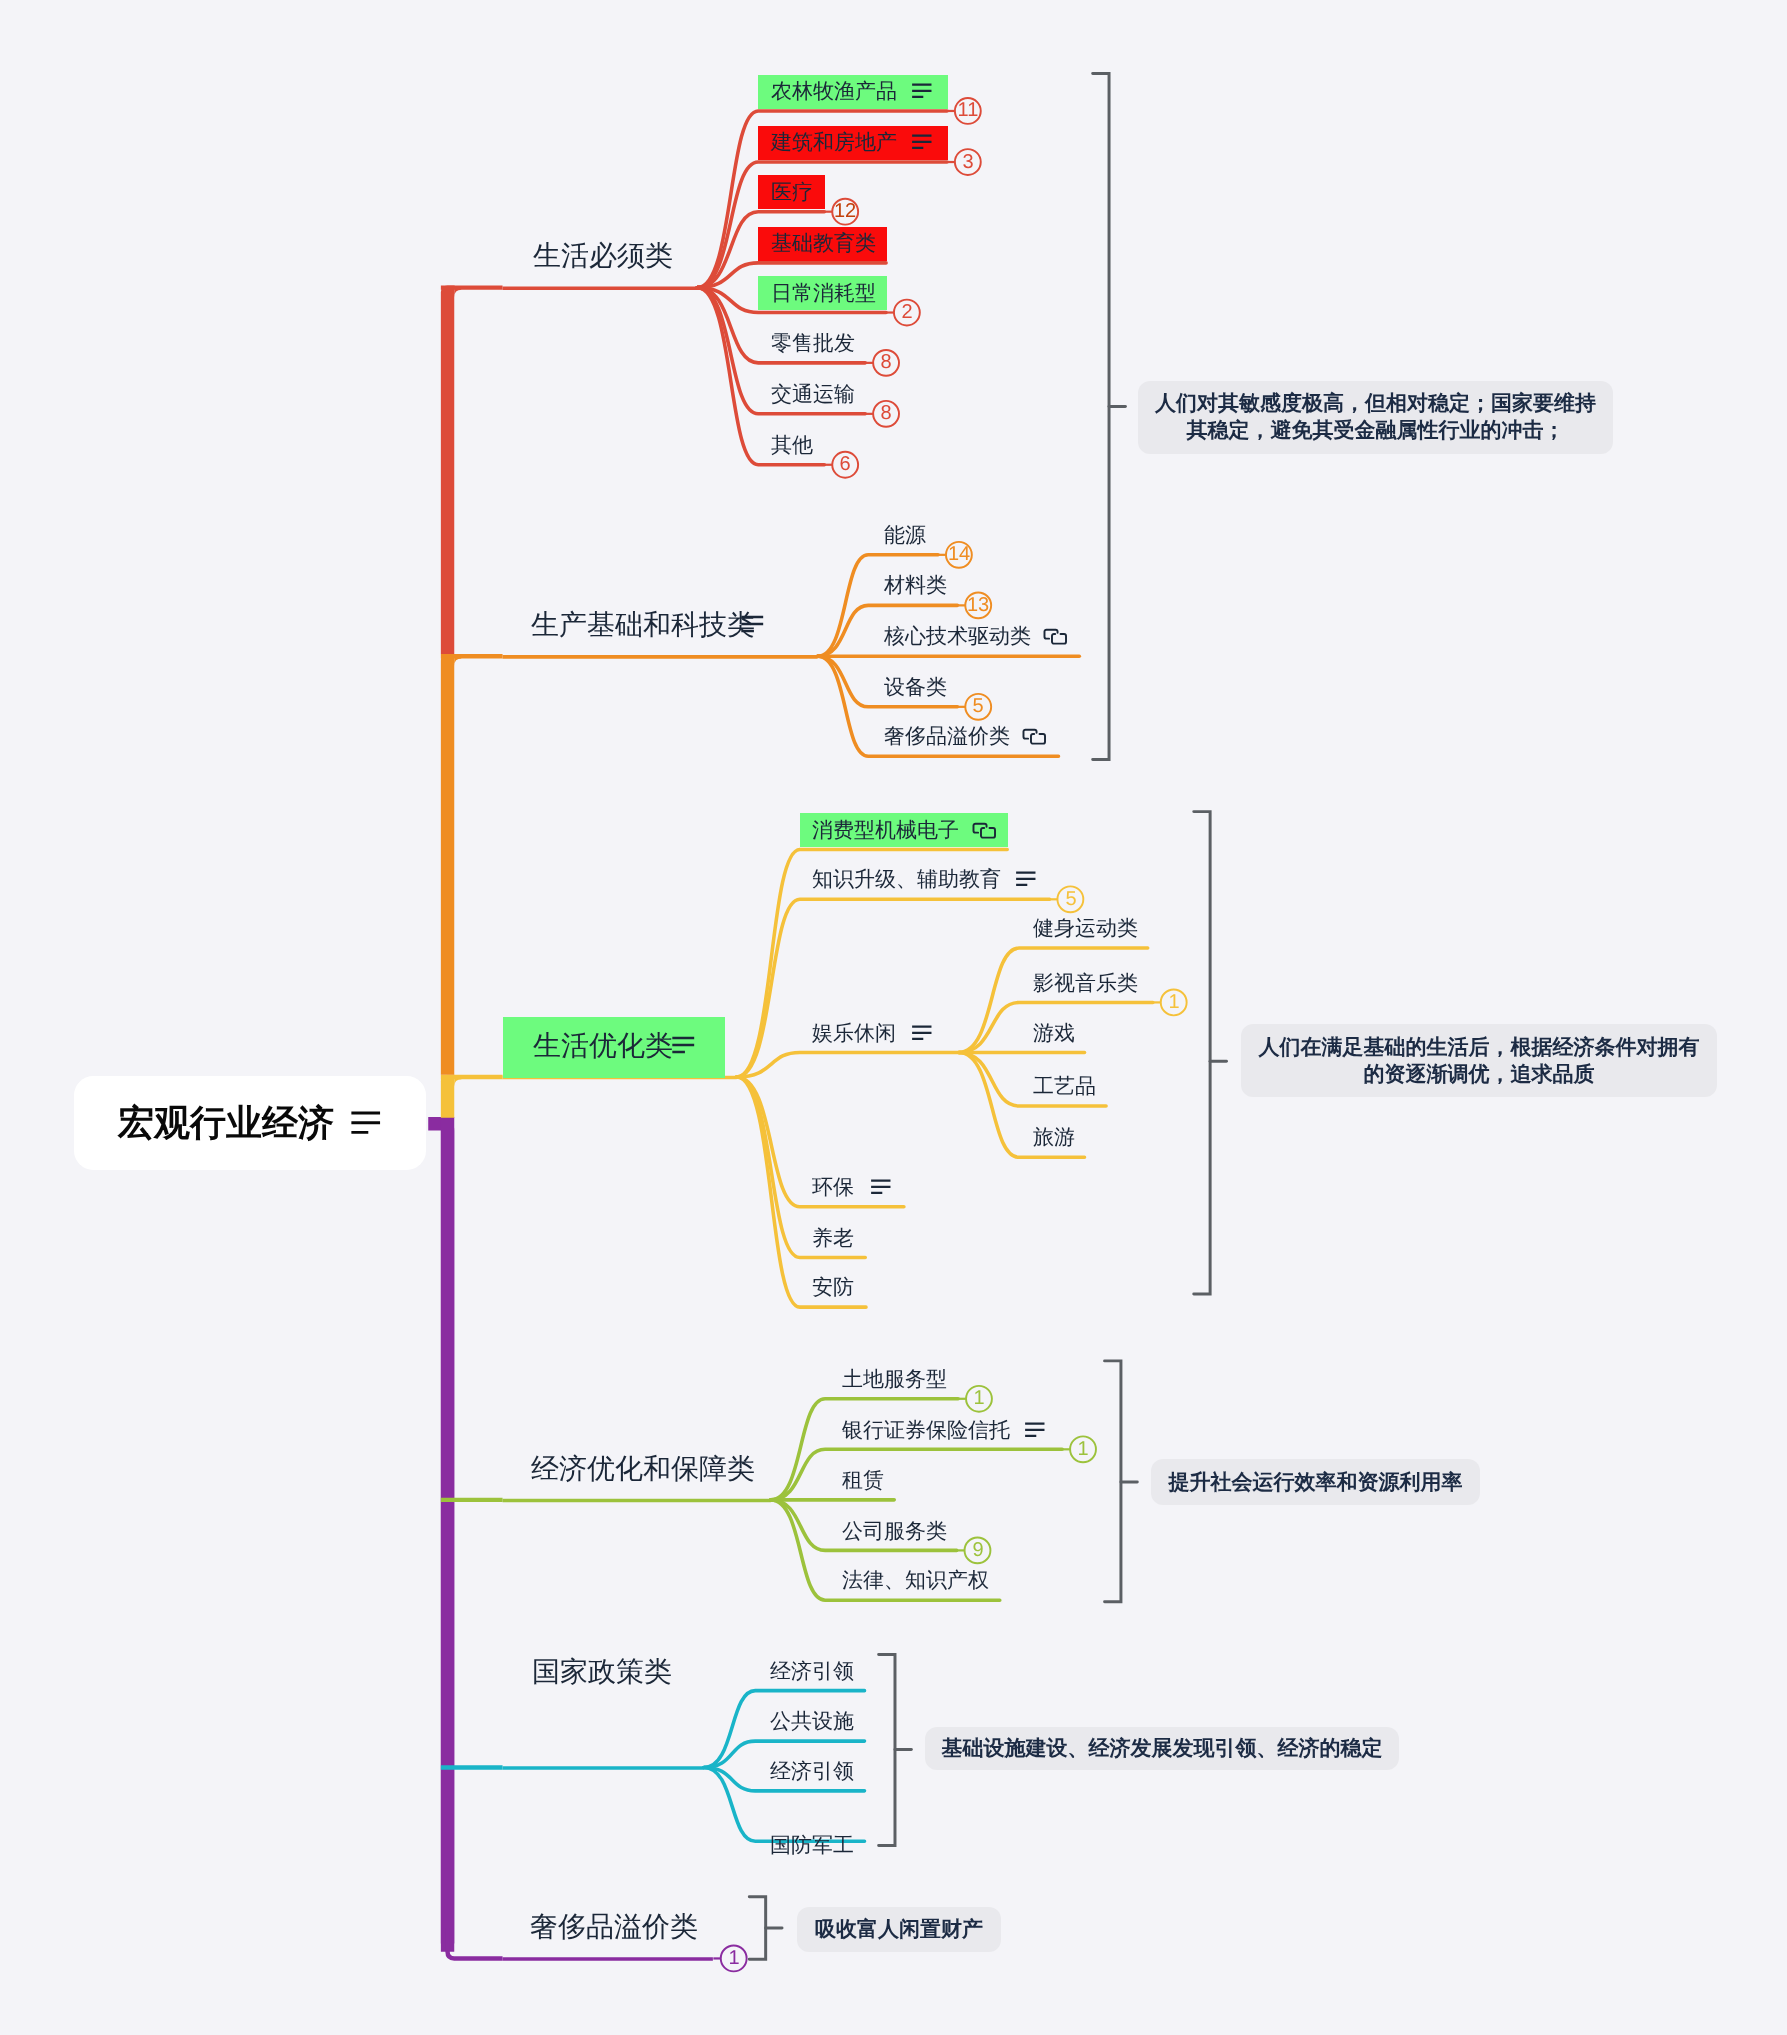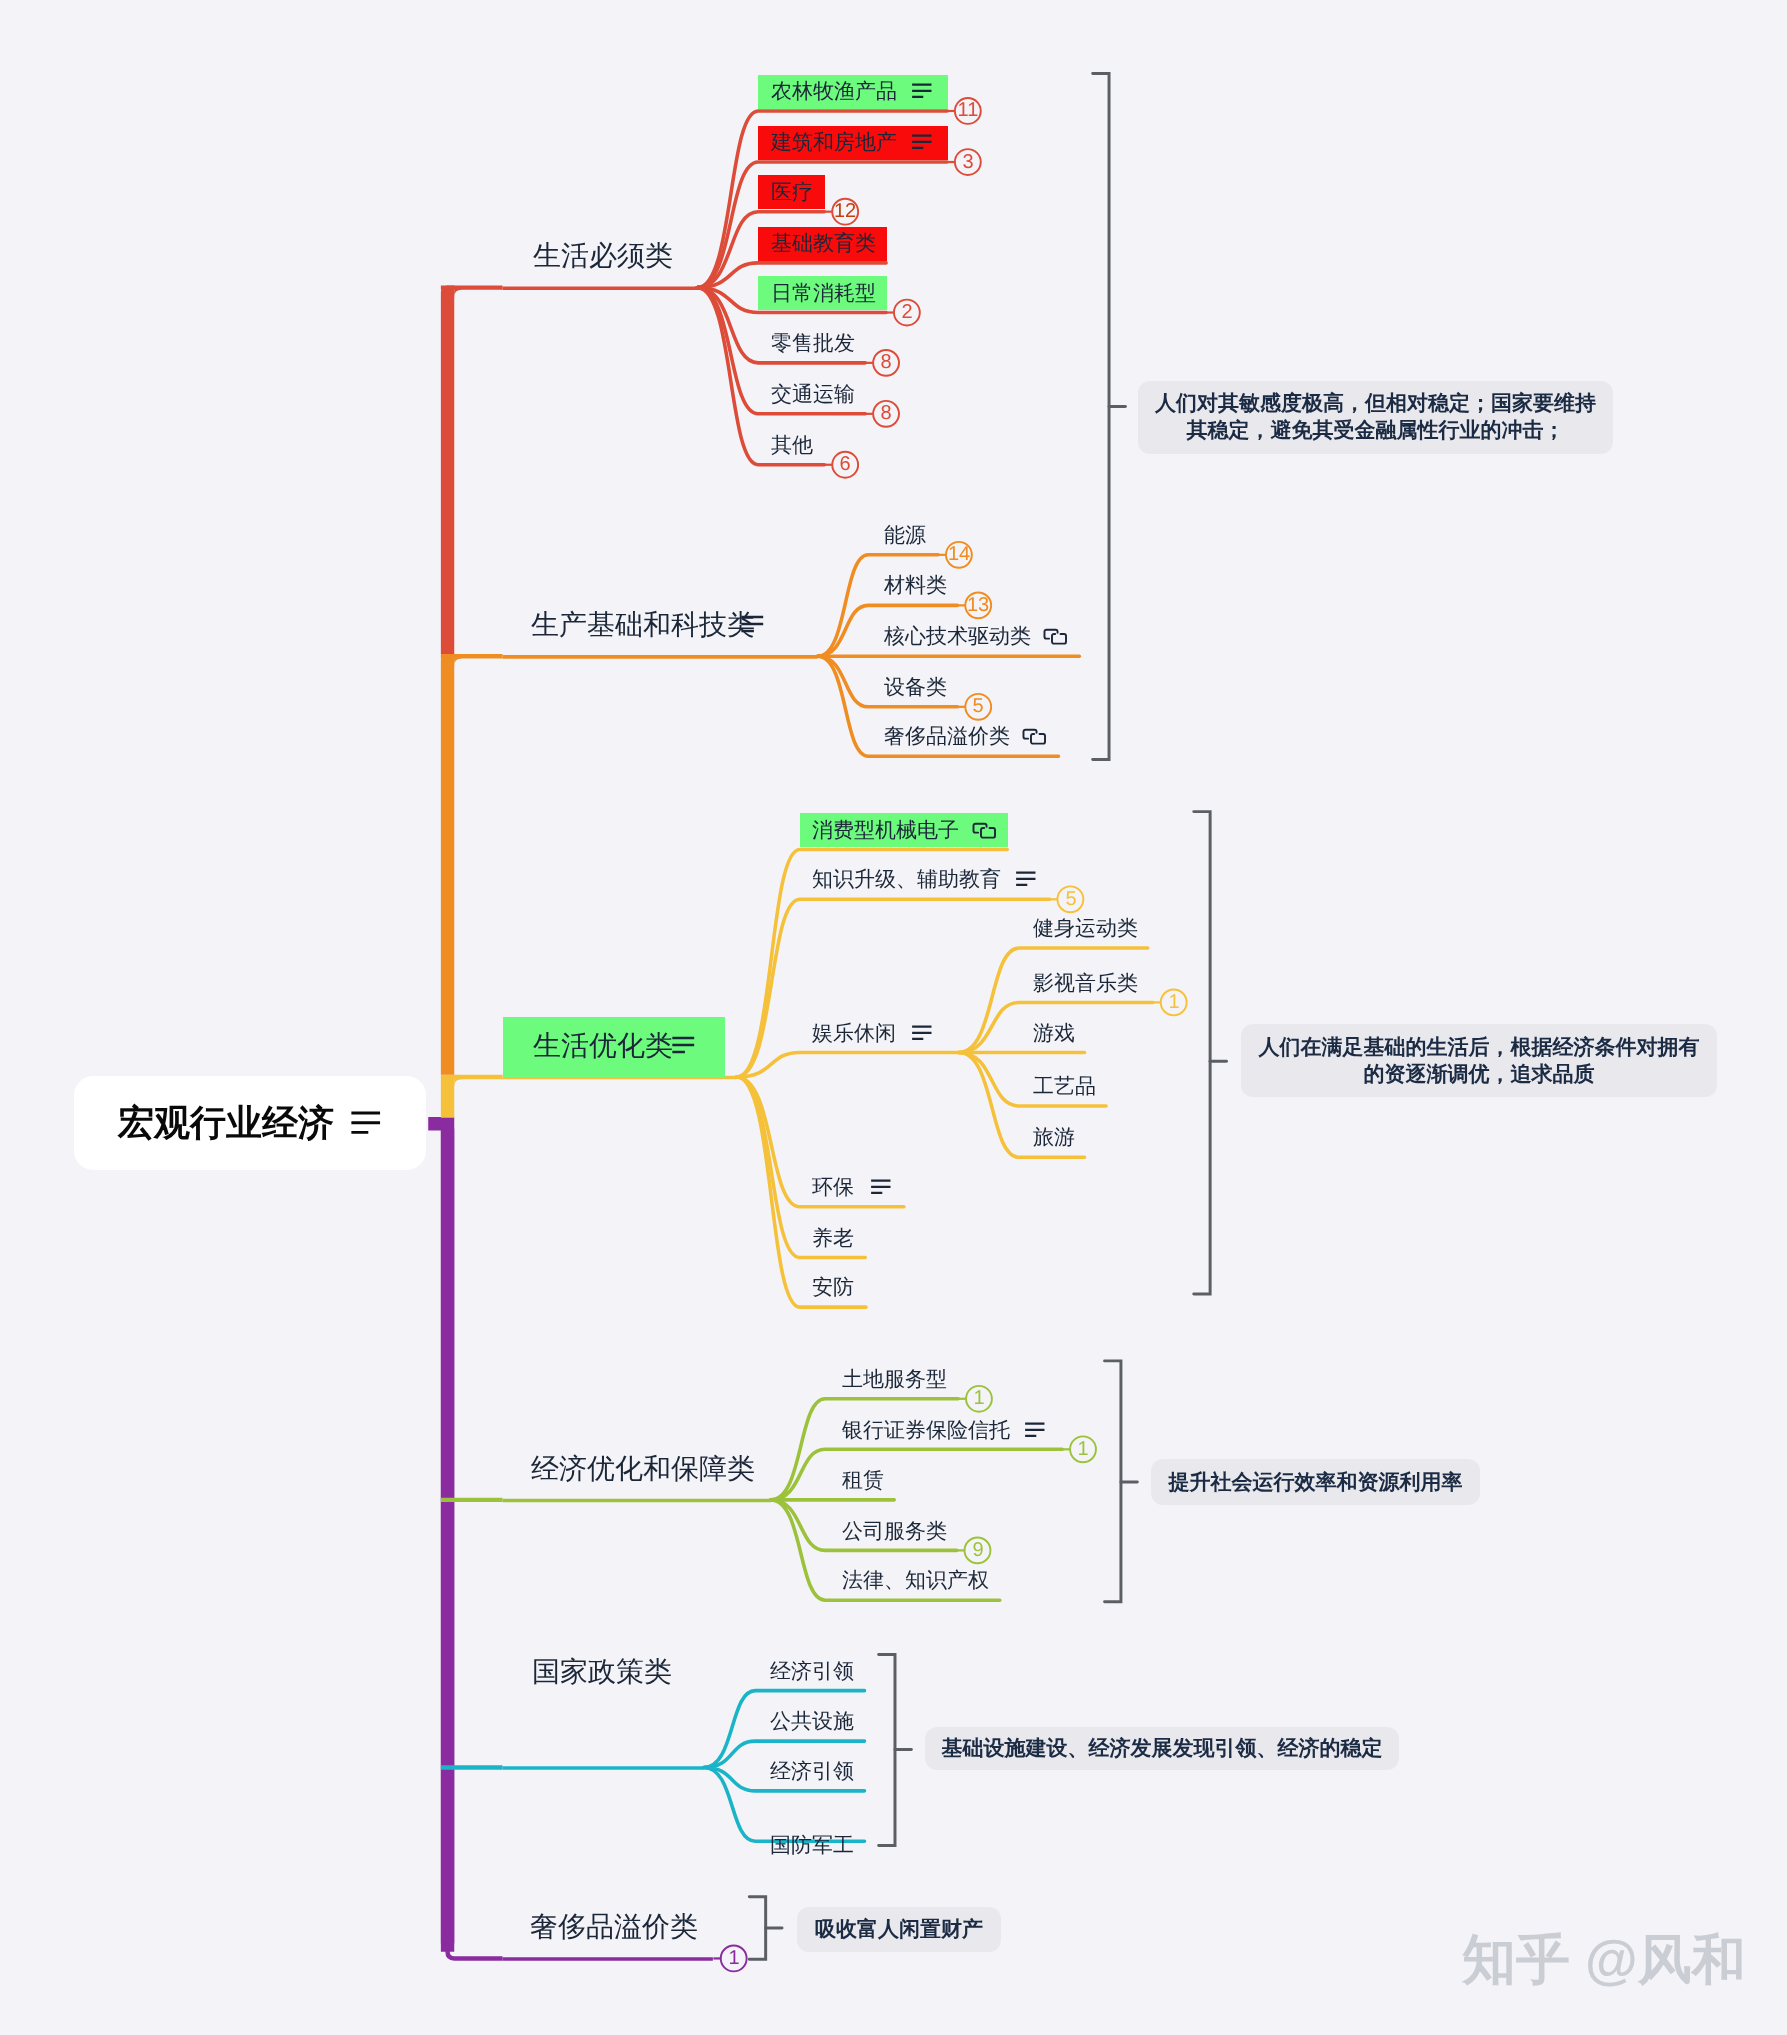--- a/index.html
+++ b/index.html
@@ -271,15 +271,14 @@
 <div class="bdgtxt" style="left:830px;top:456px;width:30px;color:#dd4b39">6</div>
 <div class="bdgtxt" style="left:944px;top:546px;width:30px;color:#ef8d22">14</div>
 <div class="bdgtxt" style="left:963px;top:597px;width:30px;color:#ef8d22">13</div>
 <div class="bdgtxt" style="left:963px;top:698px;width:30px;color:#ef8d22">5</div>
 <div class="bdgtxt" style="left:1056px;top:891px;width:30px;color:#f5c13a">5</div>
 <div class="bdgtxt" style="left:964px;top:1390px;width:30px;color:#9cc23c">1</div>
 <div class="bdgtxt" style="left:1068px;top:1441px;width:30px;color:#9cc23c">1</div>
 <div class="bdgtxt" style="left:963px;top:1542px;width:30px;color:#9cc23c">9</div>
 <div class="bdgtxt" style="left:719px;top:1950px;width:30px;color:#8a2ca0">1</div>
 <div class="bdgtxt" style="left:1159px;top:994px;width:30px;color:#f5c13a">1</div>
-<div class="wm" style="left:1462px;top:1933px">知乎 @风和</div>
 </div>
 
 
 </body></html>

